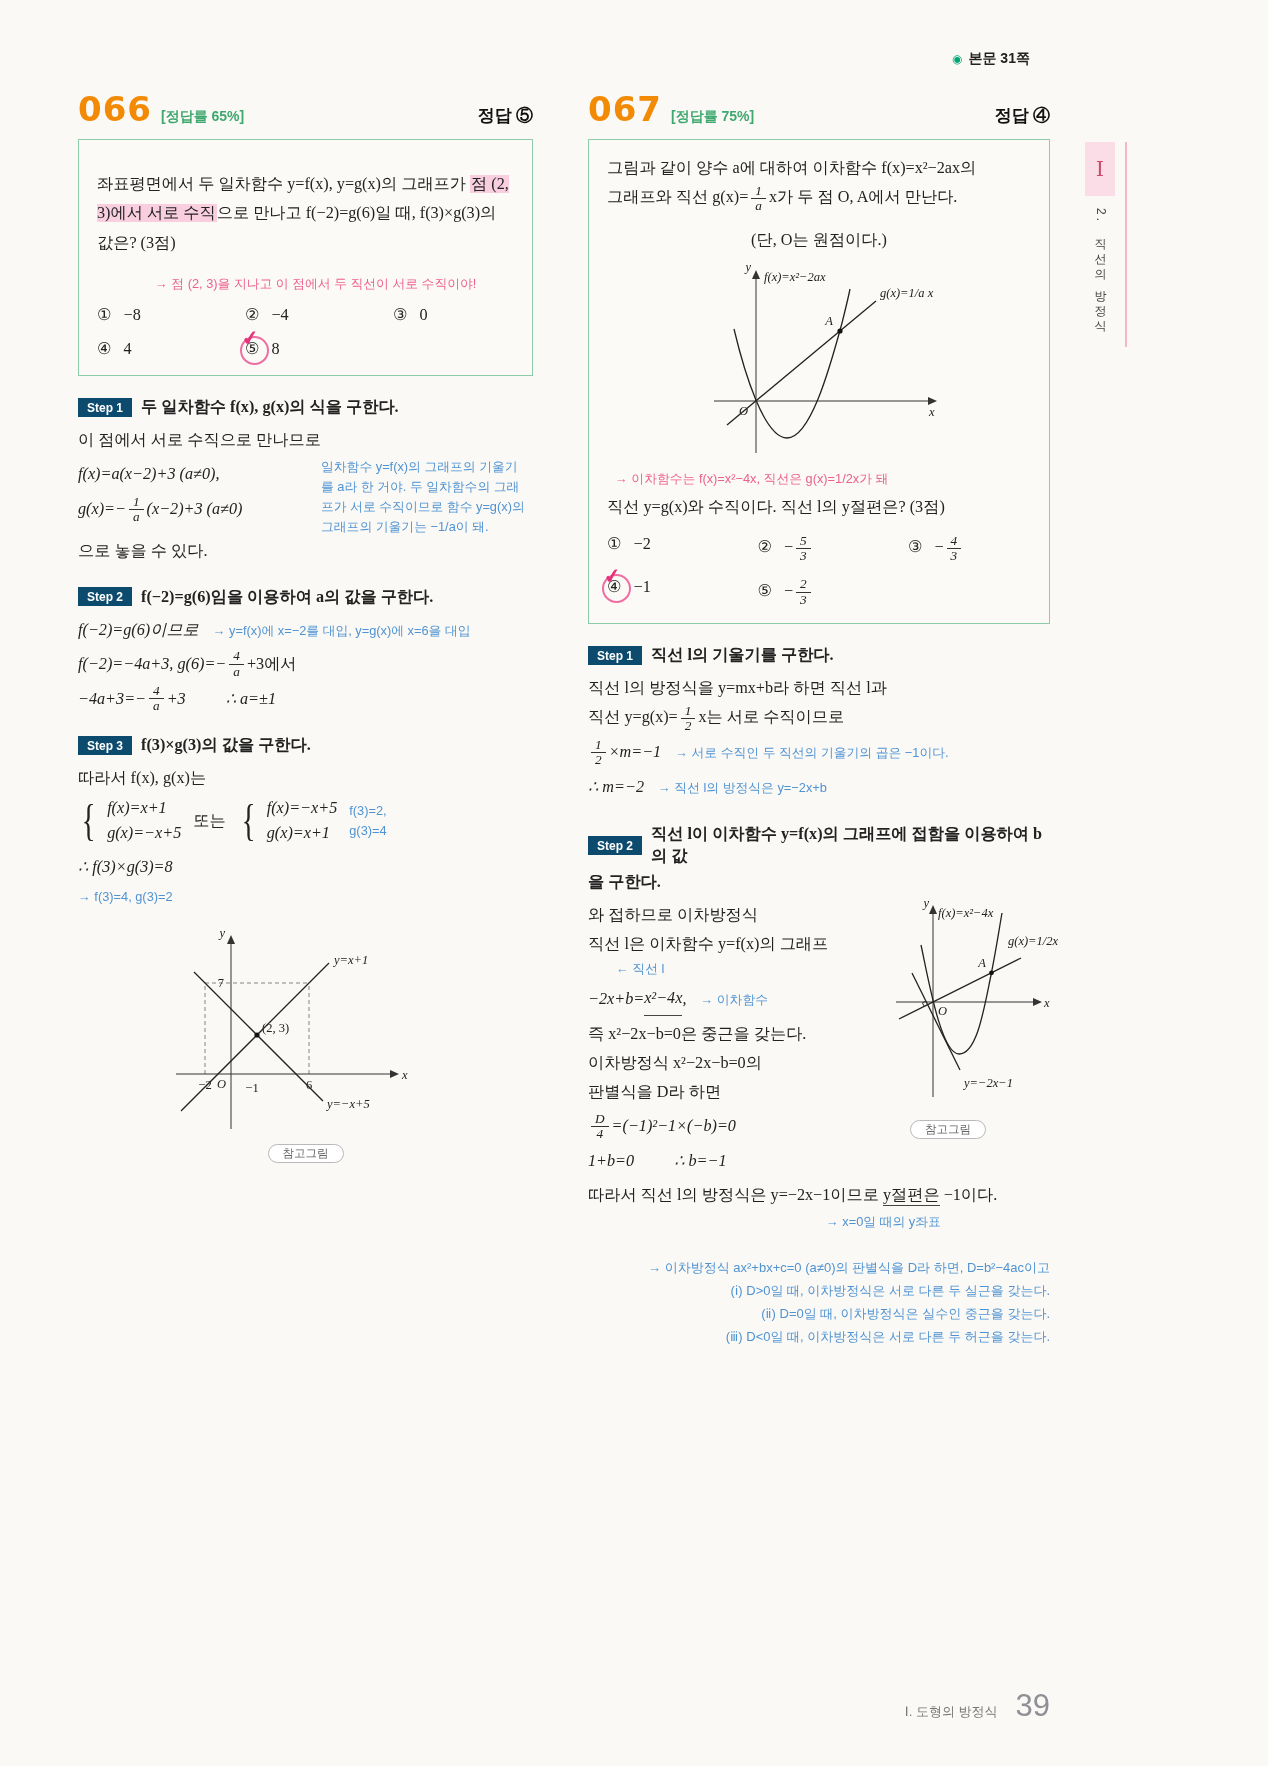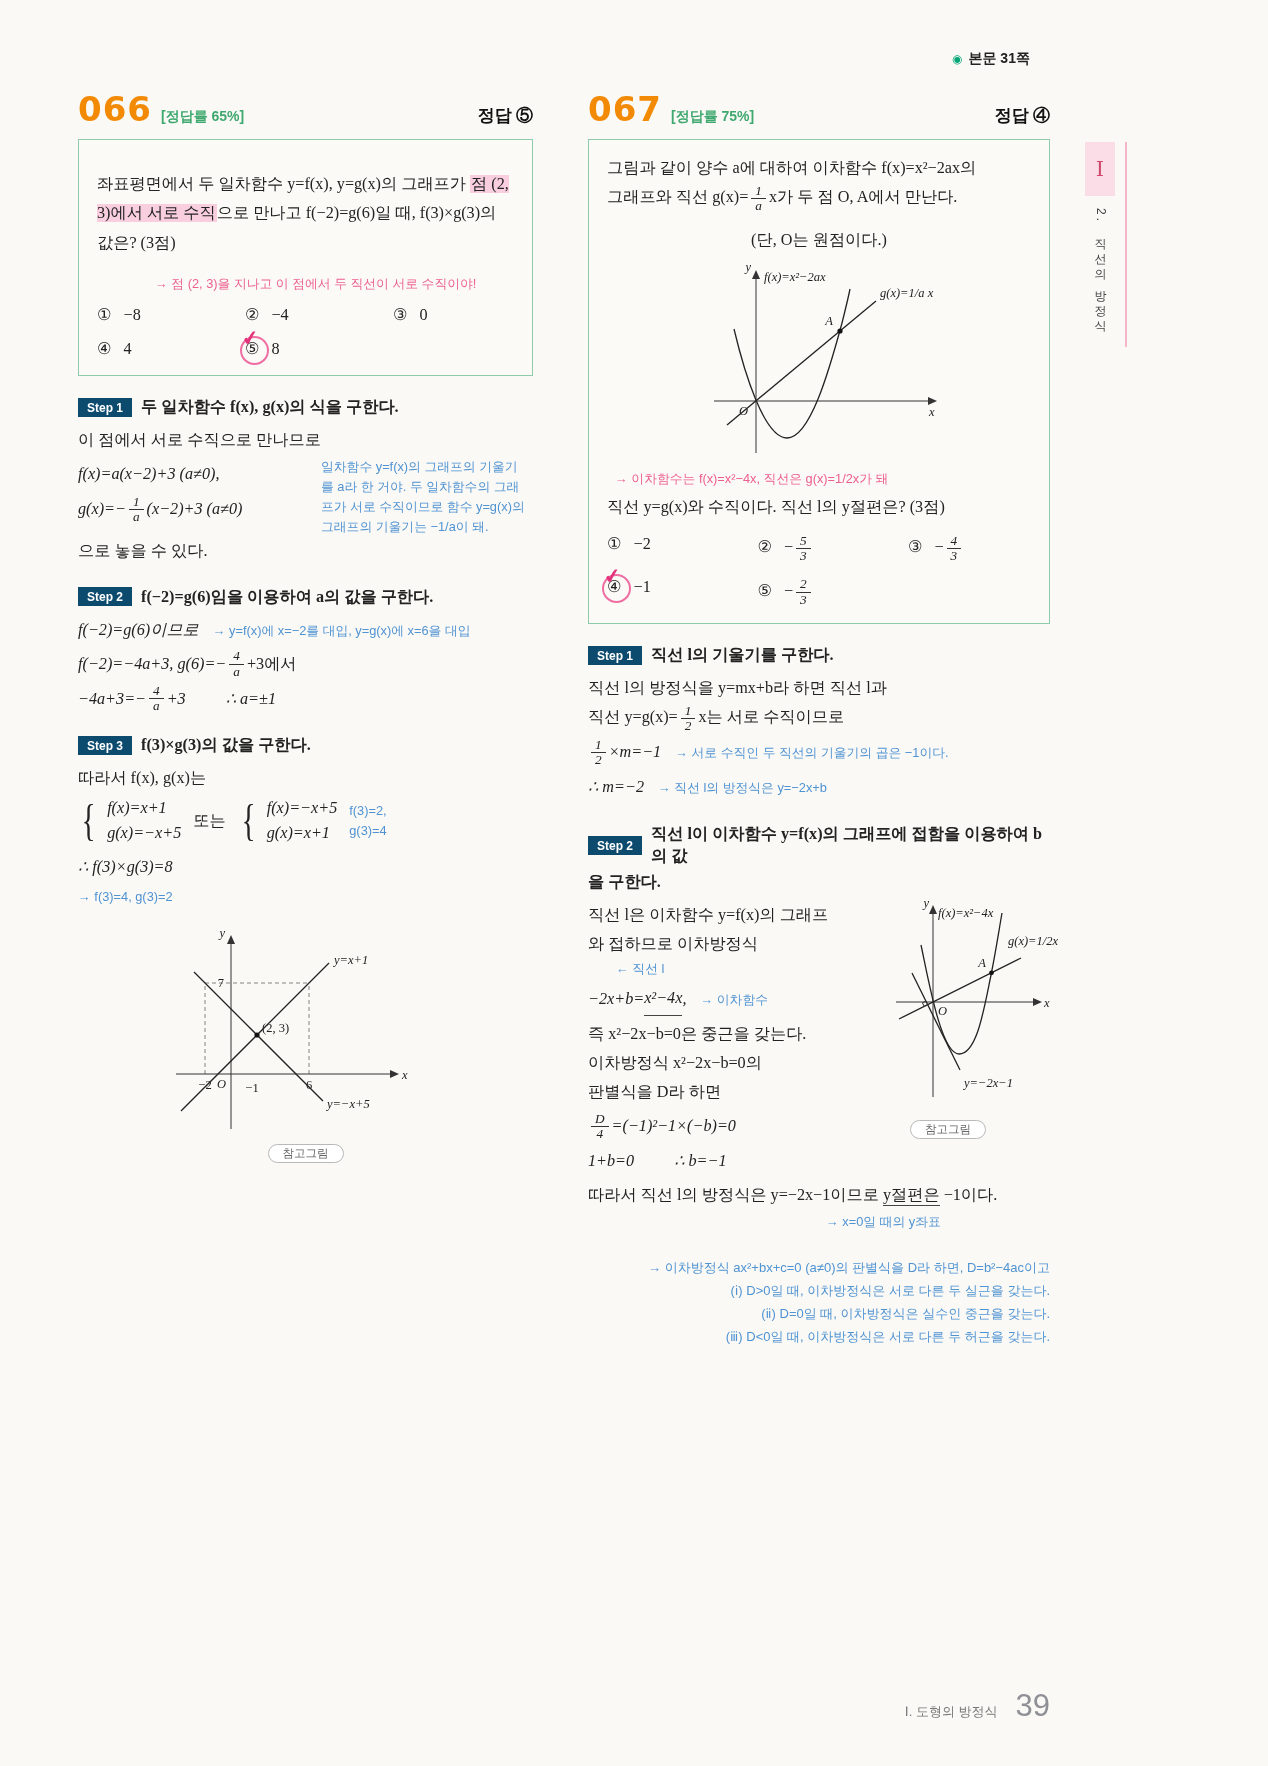--- a/index.html
+++ b/index.html
@@ -297,22 +297,22 @@
         <span class="blue ml14">→ 직선 l의 방정식은 y=−2x+b</span>
       </div>
 
     <div class="step-row">
       <span class="step-badge">Step 2</span>
       <span class="step-title">직선 l이 이차함수 y=f(x)의 그래프에 접함을 이용하여 b의 값</span>
     </div>
     <div class="step-title-cont">을 구한다.</div>
 
     <div class="s2wrap">
+      <div class="body">와 접하므로 이차방정식</div>
       <div class="body">직선 l은 이차함수 y=f(x)의 그래프</div>
-      <div class="body">와 접하므로 이차방정식</div>
       <div class="blue note-l">← 직선 l</div>
       <div class="formula">
           <span class="it">−2x+b=</span>
           <span class="it u">x²−4x</span>
           <span class="it">,</span>
           <span class="blue ml14">→ 이차함수</span>
         </div>
       <div class="body">즉 x²−2x−b=0은 중근을 갖는다.</div>
       <div class="body">이차방정식 x²−2x−b=0의</div>
       <div class="body">판별식을 D라 하면</div>

